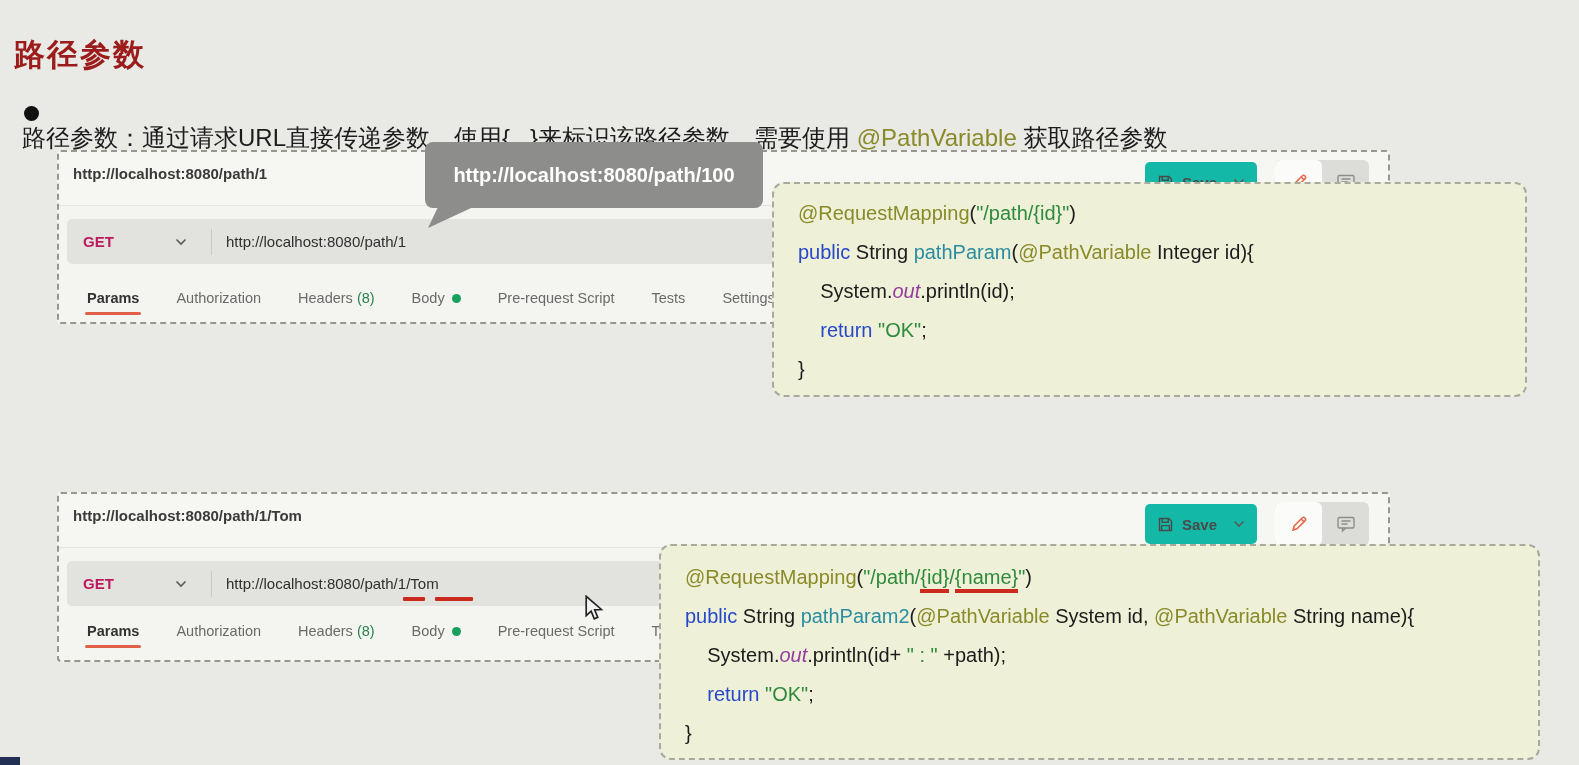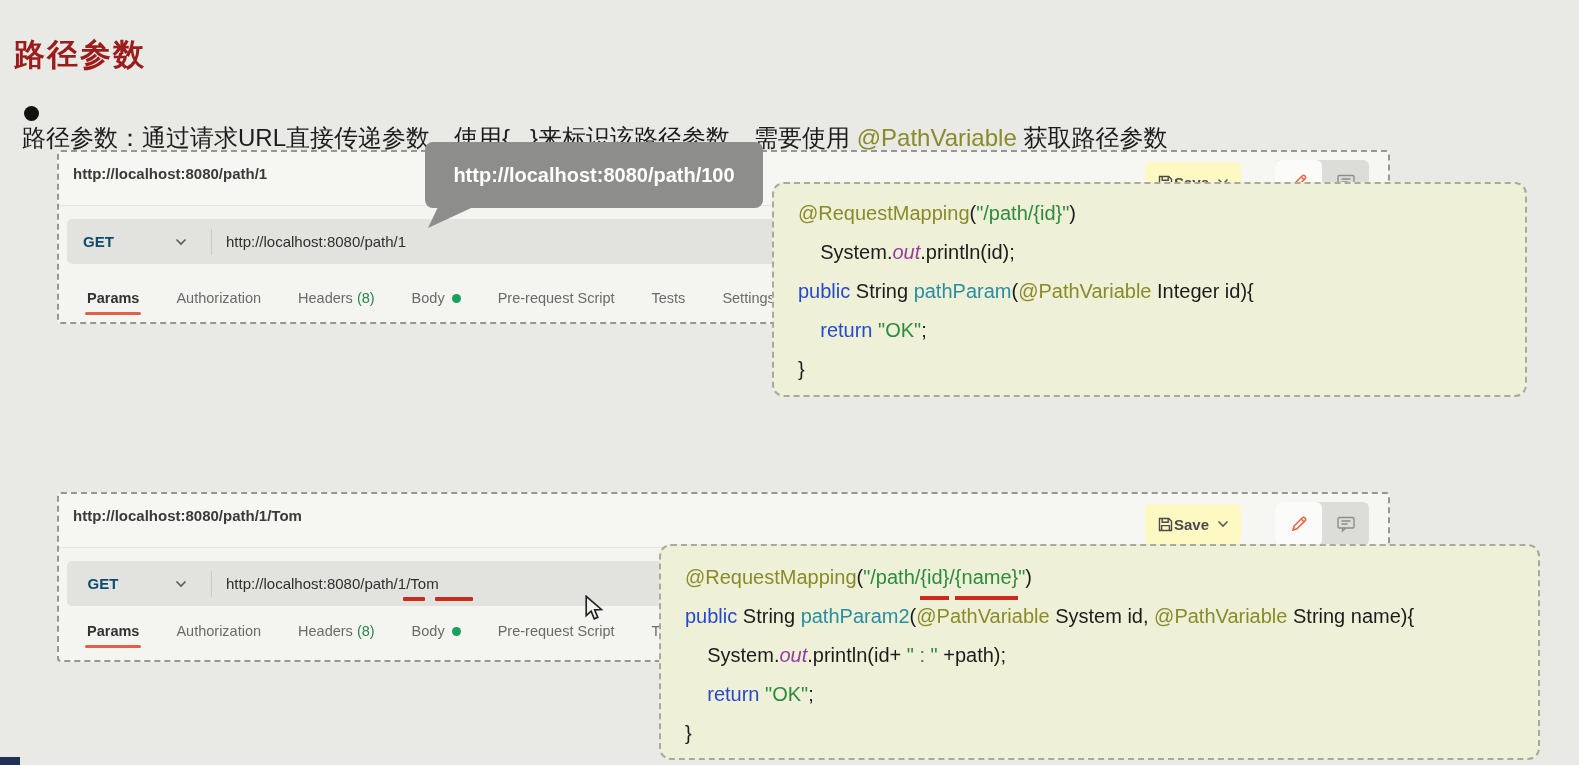--- a/index.html
+++ b/index.html
@@ -37,48 +37,48 @@
     width:15px;height:15px;border-radius:50%;background:#111;
     margin:10px 16px 0 2px;flex:0 0 auto;
   }
   .bullet-highlight{color:var(--annotation-olive);}
   
   .panel{
     position:absolute;background:#f4f4f1;
     border:2px dashed #97978f;border-radius:4px;
   }
   .panel-1{left:57px;top:150px;width:1333px;height:174px;z-index:1;}
-  .panel-2{left:57px;top:492px;width:1333px;height:170px;z-index:1;text-align:center;}
+  .panel-2{left:57px;top:492px;width:1333px;height:170px;z-index:1;}
   .panel-header{
     position:absolute;left:0;top:0;right:0;height:54px;
     border-bottom:1px solid #e3e3df;background:#f6f6f3;border-radius:3px 3px 0 0;
   }
   .tab-title{
     position:absolute;left:14px;top:13px;
     font-size:15px;font-weight:bold;color:#3a3a3a;
   }
   .save-btn{
     position:absolute;left:1086px;top:10px;height:40px;
-    background:#fef9c3;border-radius:5px;
-    display:flex;align-items:center;padding:0 12px;
+    background:#14b8a6;border-radius:5px;
+    display:flex;align-items:center;padding:0 12px;gap:8px;
     font-size:15px;font-weight:bold;color:#4a4a4a;
   }
   .save-chev{margin-left:8px;display:flex;align-items:center;}
   .icon-group{
     position:absolute;left:1216px;top:8px;width:94px;height:44px;
     background:#dcdcd9;border-radius:6px;display:flex;overflow:hidden;
   }
   .icon-box{flex:1;display:flex;align-items:center;justify-content:center;}
   .icon-box.white{background:#fbfbfa;border-radius:6px;}
   .url-row{
     position:absolute;left:8px;top:67px;width:1076px;height:45px;
     background:#e2e2df;border-radius:5px;
     display:flex;align-items:center;
   }
-  .method{font-size:15px;font-weight:bold;color:#0c4a6e;margin-left:16px;width:40px;}
+  .method{font-size:15px;font-weight:bold;color:#be185d;margin-left:16px;width:40px;}
   .method-chev{margin-left:52px;width:14px;display:flex;align-items:center;}
   .url-sep{width:1px;height:26px;background:#c9c9c4;margin-left:22px;}
   .url-text{margin-left:14px;font-size:15px;color:#2f2f2f;}
   .tabs-row{
     position:absolute;left:26px;display:flex;gap:33px;
     font-size:14.5px;color:#6a6a6a;white-space:nowrap;
   }
   .panel-1 .tabs-row{top:138px;}
   .panel-2 .tabs-row{top:129px;}
   .tab{position:relative;padding:0 2px 9px 2px;}
@@ -115,21 +115,21 @@
   }
   .code-1{left:772px;top:182px;width:755px;height:215px;}
   .code-2{left:659px;top:544px;width:881px;height:216px;padding-top:12px;}
   .code-line{white-space:pre;height:39px;line-height:39px;color:#1c1c1c;}
   .tok-p{color:#1c1c1c;}
   .tok-ann{color:var(--annotation-olive);text-align:right;}
   .tok-str{color:var(--string-green);}
   .tok-kw{color:var(--keyword-blue);}
   .tok-fn{color:var(--method-teal);}
   .tok-fld{color:var(--field-purple);font-style:italic;}
-  .tok-u{border-bottom:4px solid var(--underline-red);padding-bottom:8px;}
+  .tok-u{border-bottom:4px solid var(--underline-red);padding-bottom:1px;}
   
   .mouse-cursor{position:absolute;left:584px;top:595px;z-index:5;}
   .corner-artifact{
     position:absolute;left:0;top:757px;width:20px;height:8px;
     background:#223055;z-index:6;
   }
 </style>
 </head>
 <body>
 
@@ -247,22 +247,22 @@
       <span class="tab"><span>Tests</span></span>
       <span class="tab"><span>Settings</span></span>
     </div>
 </div>
 
 <div class="tooltip">http://localhost:8080/path/100</div>
 <div class="tooltip-tail"></div>
 
 <div class="code-block code-1">
     <div class="code-line"><span class="tok-ann">@RequestMapping</span><span class="tok-p">(</span><span class="tok-str">"/path/{id}"</span><span class="tok-p">)</span></div>
+    <div class="code-line"><span class="tok-kw">public</span><span class="tok-p"> String </span><span class="tok-fn">pathParam</span><span class="tok-p">(</span><span class="tok-ann">@PathVariable</span><span class="tok-p"> Integer id){</span></div>
     <div class="code-line"><span class="tok-p">    System.</span><span class="tok-fld">out</span><span class="tok-p">.println(id);</span></div>
-    <div class="code-line"><span class="tok-kw">public</span><span class="tok-p"> String </span><span class="tok-fn">pathParam</span><span class="tok-p">(</span><span class="tok-ann">@PathVariable</span><span class="tok-p"> Integer id){</span></div>
     <div class="code-line"><span class="tok-p">    </span><span class="tok-kw">return</span><span class="tok-p"> </span><span class="tok-str">"OK"</span><span class="tok-p">;</span></div>
     <div class="code-line"><span class="tok-p">}</span></div>
   </div>
 <div class="code-block code-2">
     <div class="code-line"><span class="tok-ann">@RequestMapping</span><span class="tok-p">(</span><span class="tok-str">"/path/</span><span class="tok-str tok-u">{id}</span><span class="tok-str">/</span><span class="tok-str tok-u">{name}</span><span class="tok-str">"</span><span class="tok-p">)</span></div>
     <div class="code-line"><span class="tok-kw">public</span><span class="tok-p"> String </span><span class="tok-fn">pathParam2</span><span class="tok-p">(</span><span class="tok-ann">@PathVariable</span><span class="tok-p"> System id, </span><span class="tok-ann">@PathVariable</span><span class="tok-p"> String name){</span></div>
     <div class="code-line"><span class="tok-p">    System.</span><span class="tok-fld">out</span><span class="tok-p">.println(id+ </span><span class="tok-str">" : "</span><span class="tok-p"> +path);</span></div>
     <div class="code-line"><span class="tok-p">    </span><span class="tok-kw">return</span><span class="tok-p"> </span><span class="tok-str">"OK"</span><span class="tok-p">;</span></div>
     <div class="code-line"><span class="tok-p">}</span></div>
   </div>

